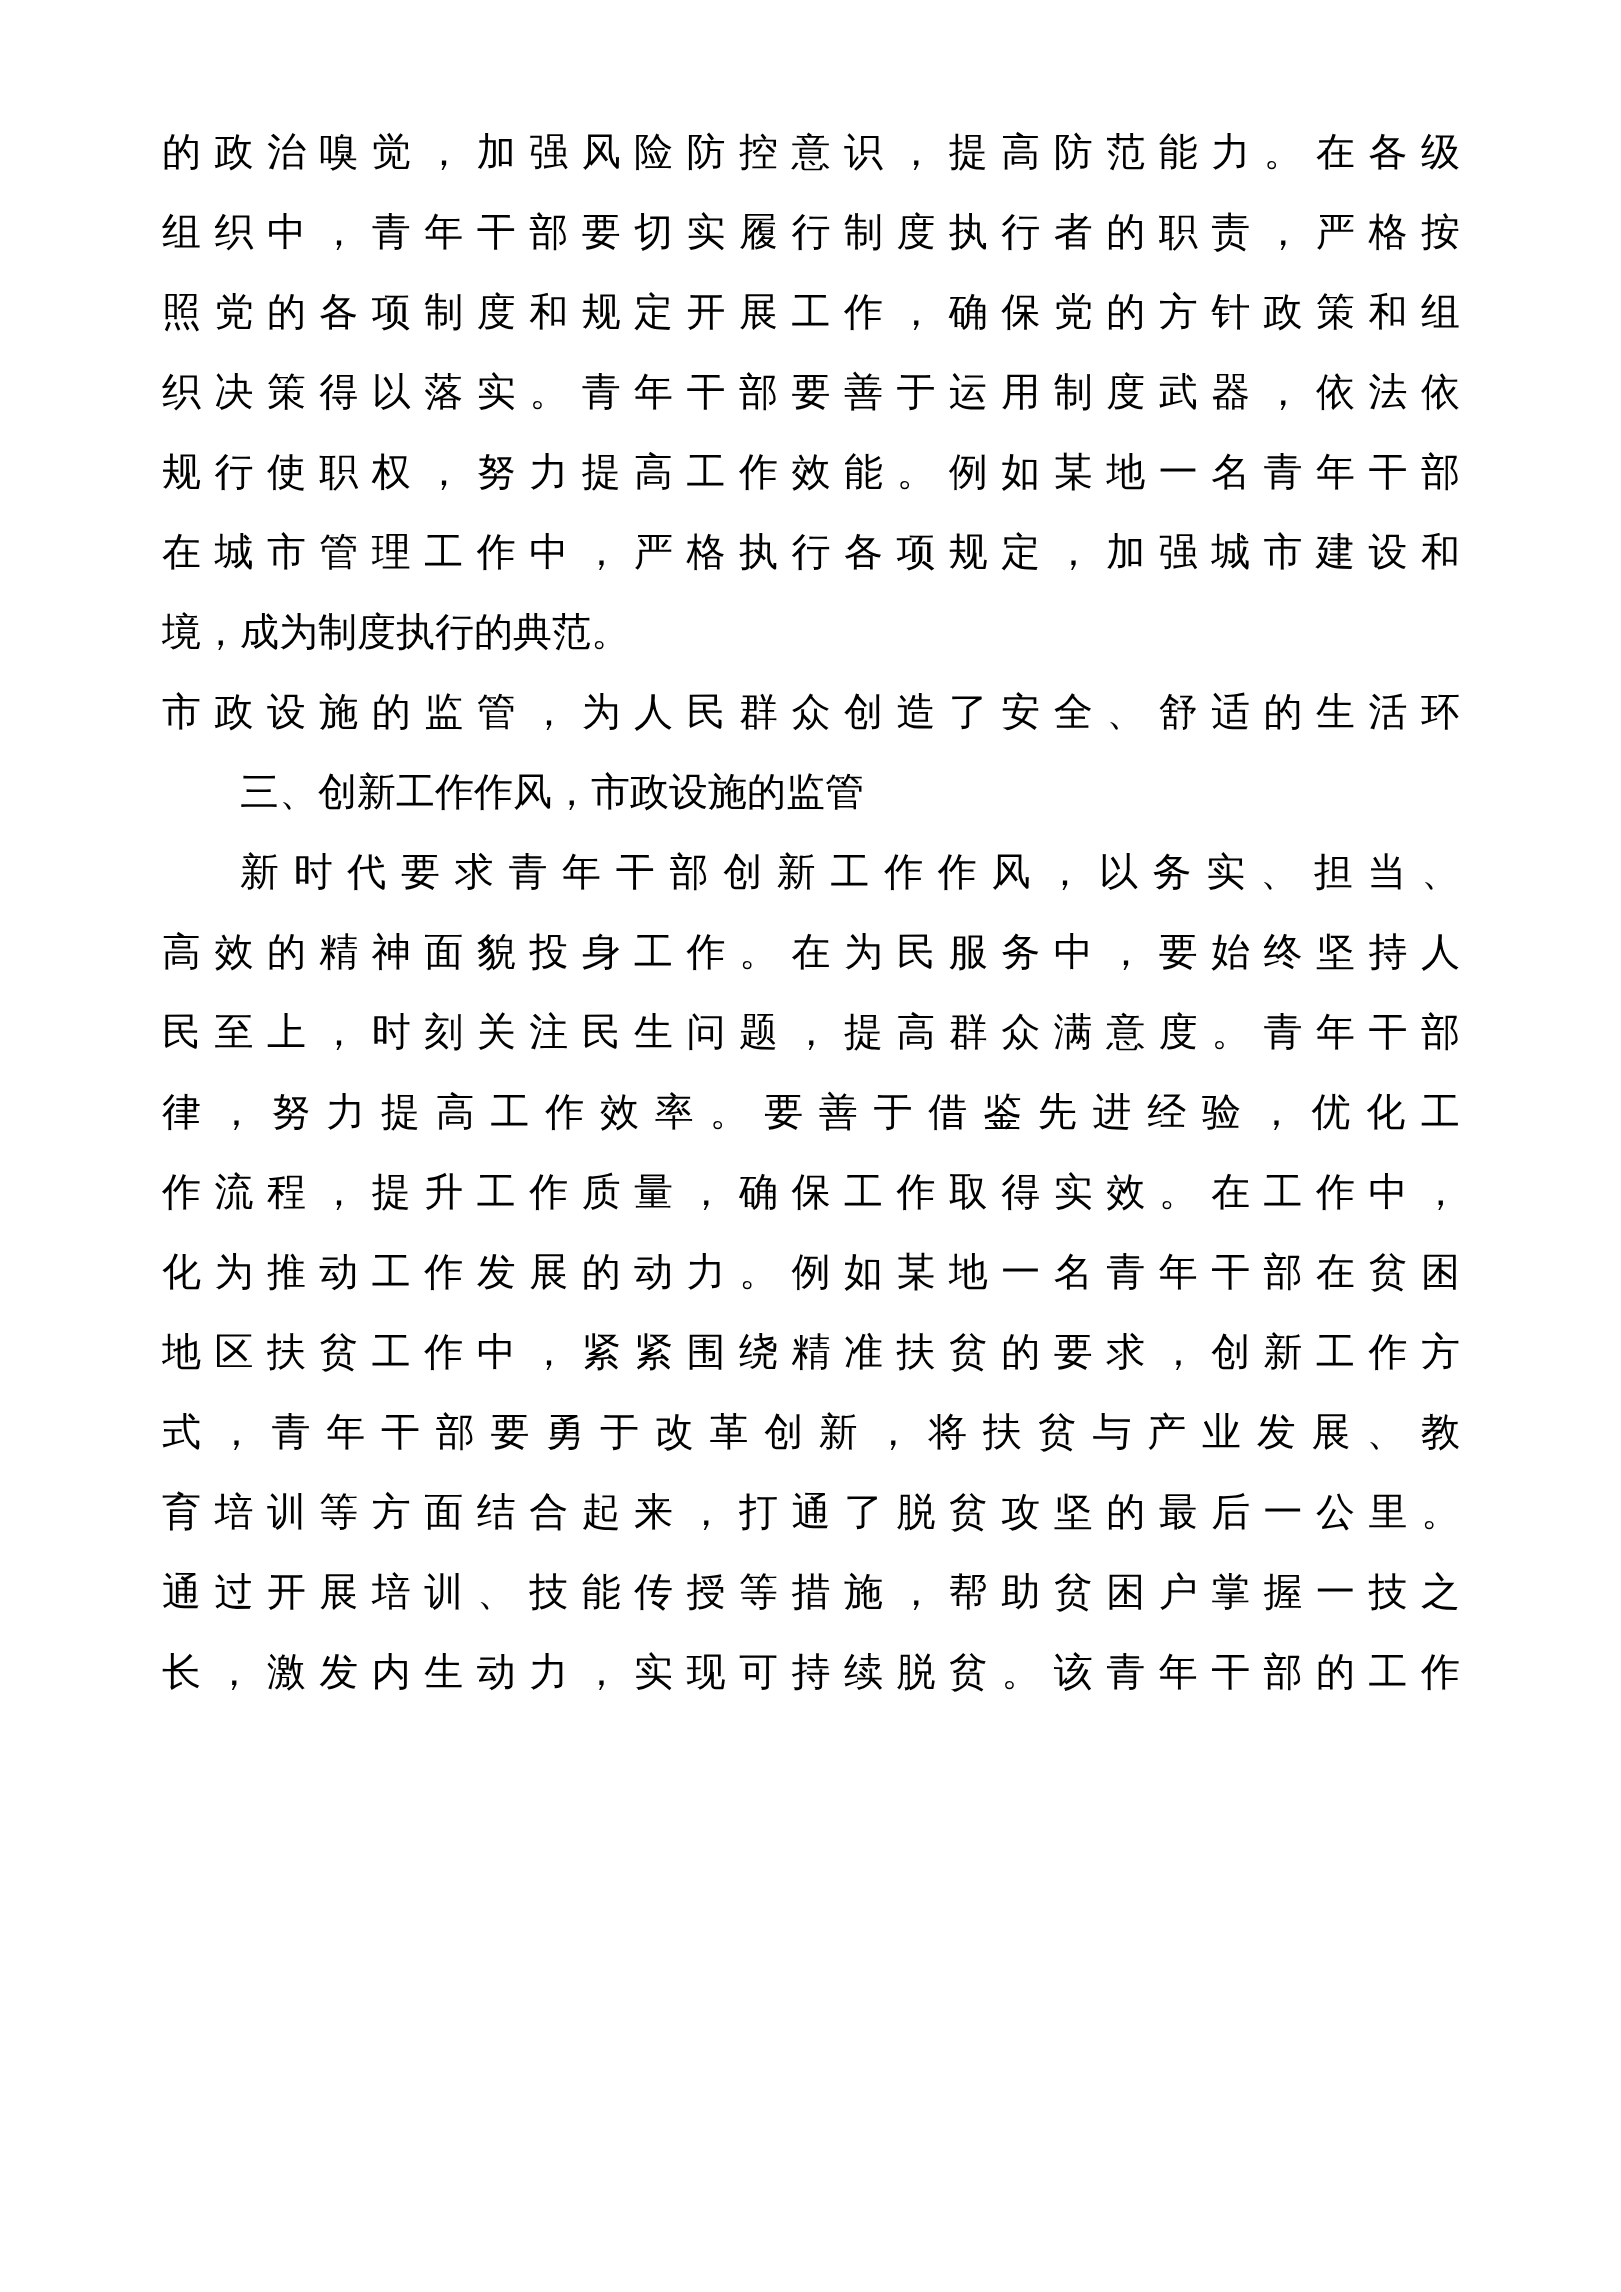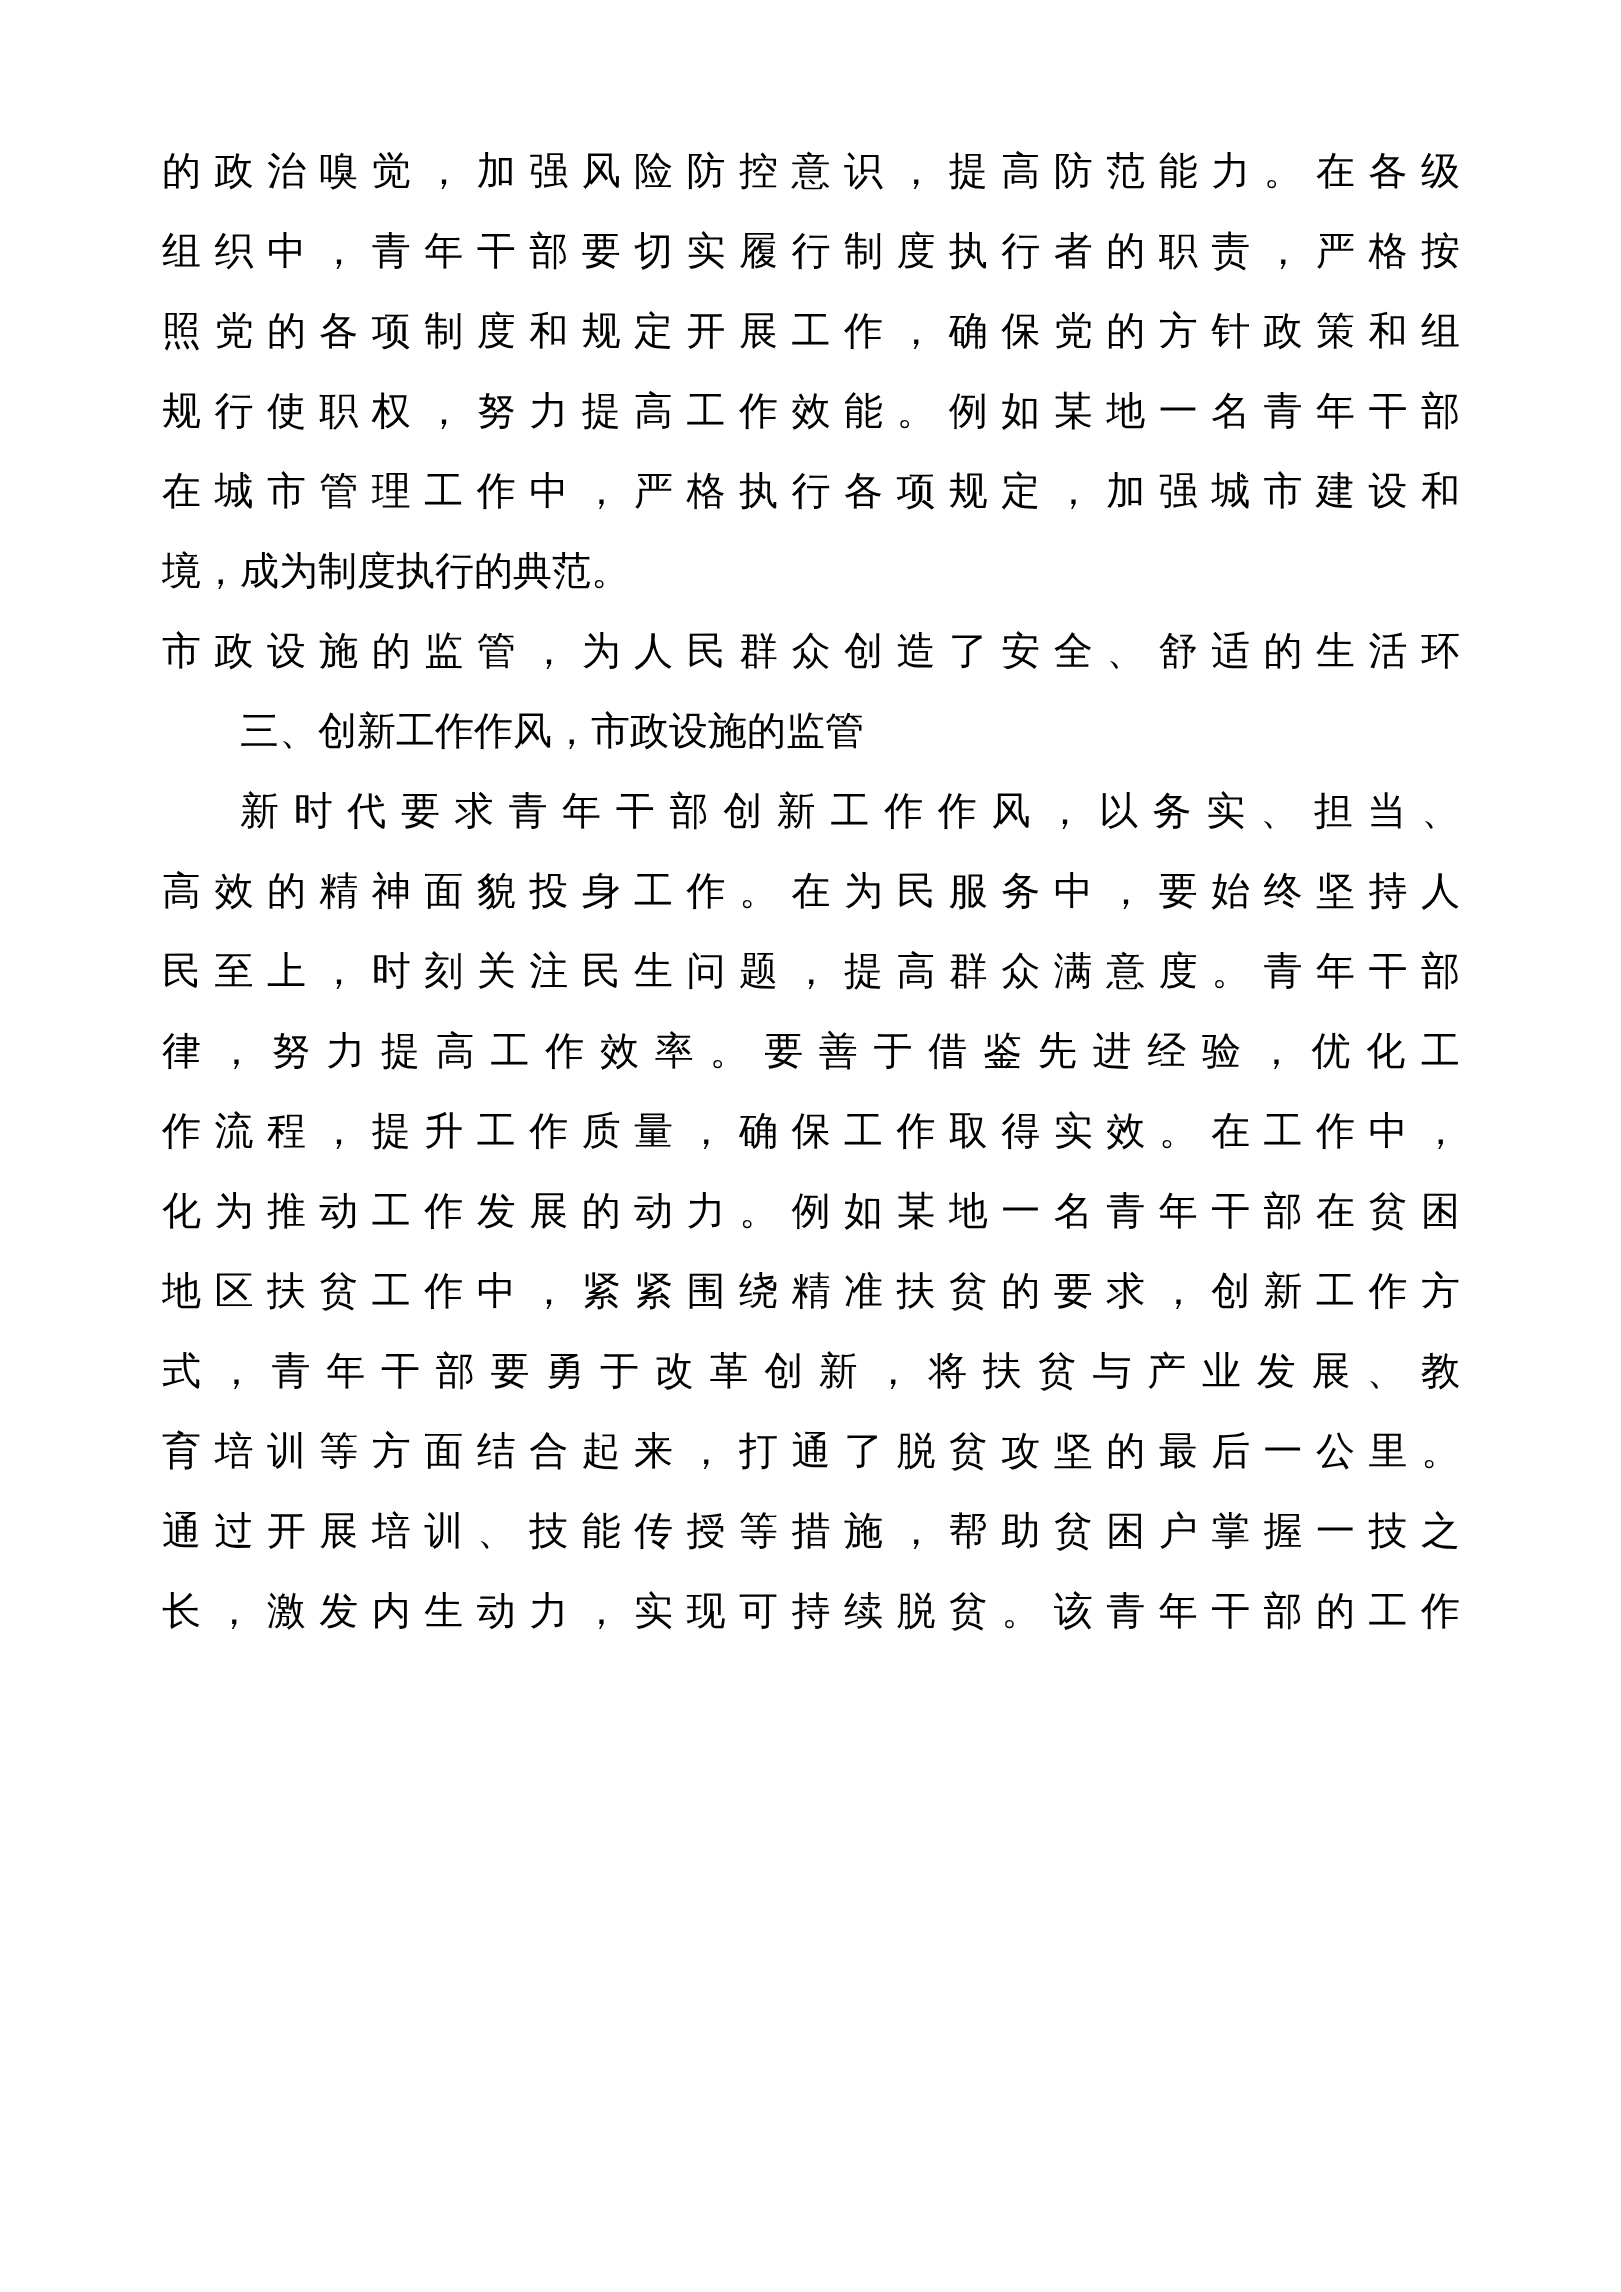--- a/index.html
+++ b/index.html
@@ -12,23 +12,23 @@
     width: 1621px;
     height: 2293px;
     margin: 0 auto;
     background: #ffffff;
     overflow: hidden;
     box-sizing: border-box;
   }
   .content {
     position: absolute;
     left: 162px;
-    top: 131px;
+    top: 115px;
     width: 1298px;
-    font-family: Liberation Sans, sans-serif;
+    font-family: Liberation Mono, monospace;
     font-size: 39px;
     line-height: 80px;
     color: #000000;
   }
   .text-line {
     text-align: justify;
     text-align-last: justify;
     text-justify: inter-character;
     white-space: normal;
   }
@@ -40,20 +40,21 @@
   }
 </style>
 </head>
 <body>
 
 <div class="page">
   <div class="content" id="doc-content">
       <div class="text-line">的政治嗅觉，加强风险防控意识，提高防范能力。在各级</div>
       <div class="text-line">组织中，青年干部要切实履行制度执行者的职责，严格按</div>
       <div class="text-line">照党的各项制度和规定开展工作，确保党的方针政策和组</div>
+      <div class="text-line">织决策得以落实。青年干部要善于运用制度武器，依法依</div>
       <div class="text-line">规行使职权，努力提高工作效能。例如某地一名青年干部</div>
       <div class="text-line">在城市管理工作中，严格执行各项规定，加强城市建设和</div>
       <div class="text-line last">境，成为制度执行的典范。</div>
       <div class="text-line">市政设施的监管，为人民群众创造了安全、舒适的生活环</div>
       <div class="text-line last indent">三、创新工作作风，市政设施的监管</div>
       <div class="text-line indent">新时代要求青年干部创新工作作风，以务实、担当、</div>
       <div class="text-line">高效的精神面貌投身工作。在为民服务中，要始终坚持人</div>
       <div class="text-line">民至上，时刻关注民生问题，提高群众满意度。青年干部</div>
       <div class="text-line">律，努力提高工作效率。要善于借鉴先进经验，优化工</div>
       <div class="text-line">作流程，提升工作质量，确保工作取得实效。在工作中，</div>

